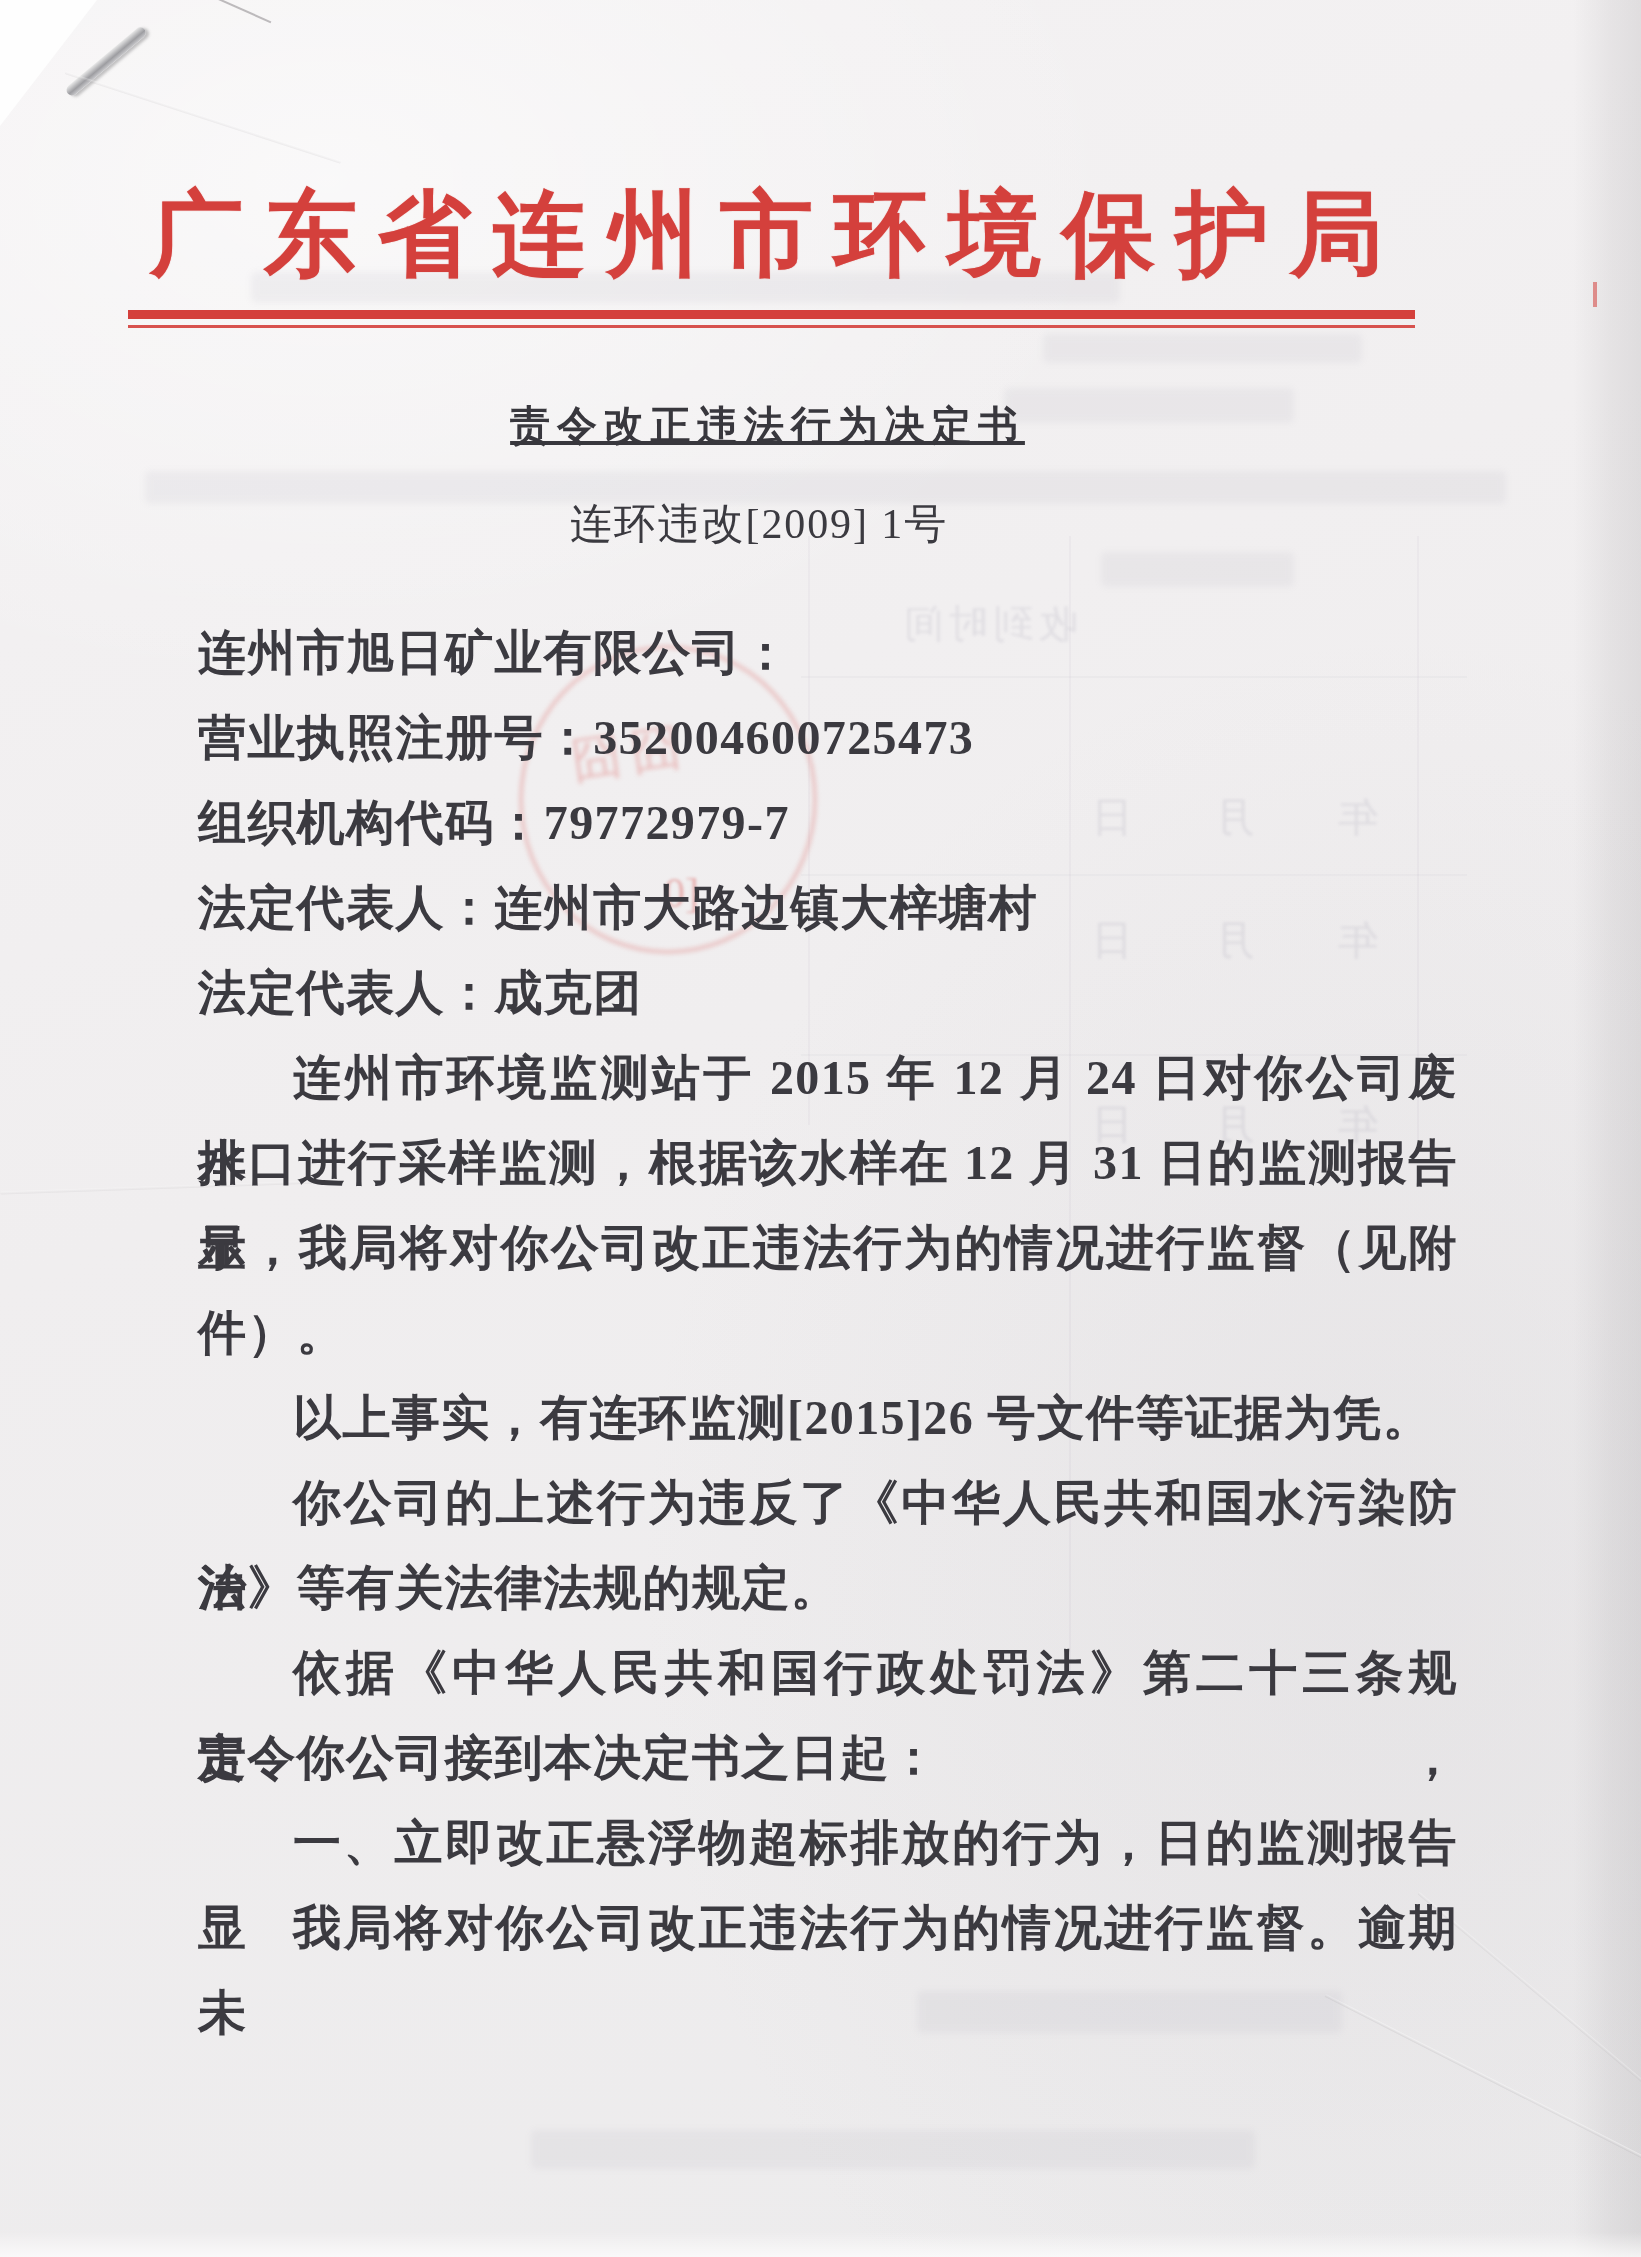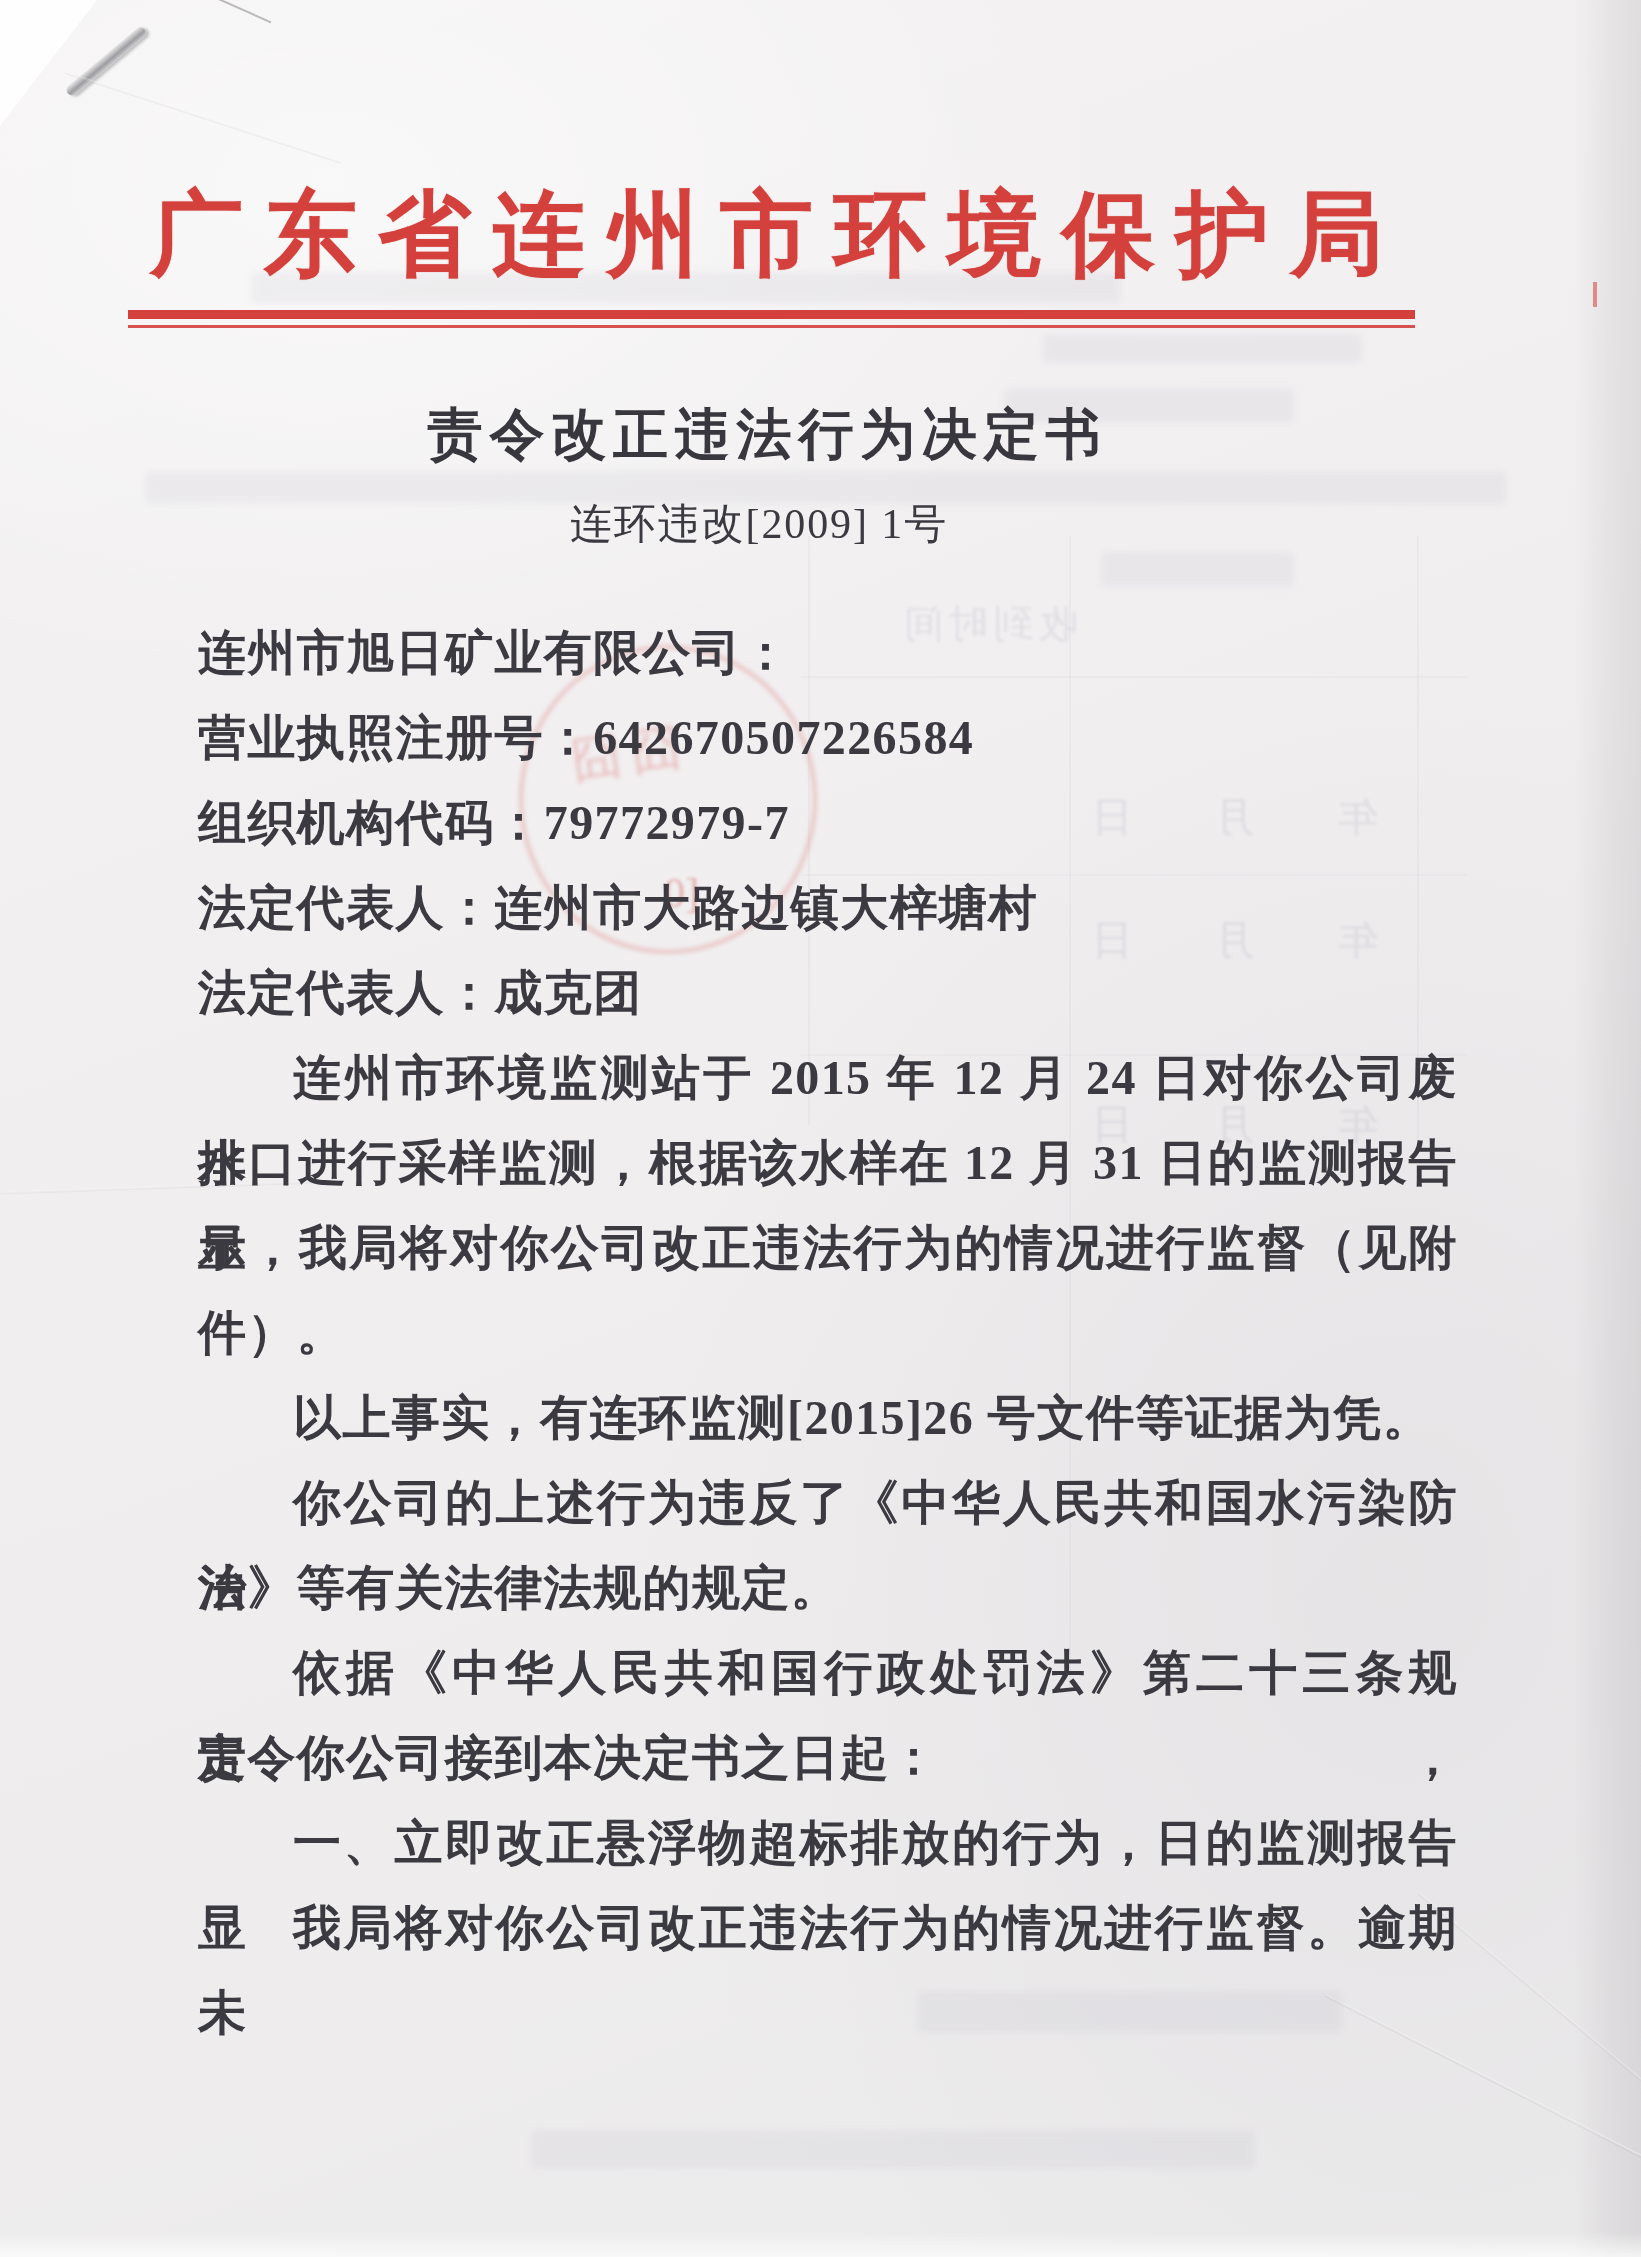--- a/index.html
+++ b/index.html
@@ -53,21 +53,21 @@
   .seal-mark{position:absolute;left:664px;top:869px;width:68px;height:44px;
     color:rgba(216,80,76,0.38);font-size:42px;filter:blur(1.4px);}
 
   
   .agency{position:absolute;left:0;top:172px;width:1554px;text-align:center;
     font-size:93px;font-weight:bold;color:#d4403c;letter-spacing:21px;
     text-shadow:0 0 1px rgba(212,64,60,0.6);}
   .redline-thick{position:absolute;left:128px;top:310px;width:1287px;height:8.7px;background:#d4403c;}
   .redline-thin{position:absolute;left:128px;top:325px;width:1287px;height:2.9px;background:#d4403c;opacity:0.9;}
   .doc-title{position:absolute;left:0;top:398px;width:1535px;text-align:center;
-    font-size:55px;font-weight:bold;color:#38373d;letter-spacing:6.8px;}
+    font-size:40px;font-weight:bold;color:#38373d;letter-spacing:6.8px;text-decoration:underline;}
   .doc-number{position:absolute;left:0;top:496px;width:1518px;text-align:center;
     font-size:42px;color:#3b3a40;letter-spacing:1.9px;}
 
   .body{position:absolute;left:198px;top:610px;width:1260px;font-weight:bold;}
   .bline{height:85px;line-height:85px;font-size:48px;letter-spacing:1.4px;
     white-space:nowrap;color:#3b3a40;}
   .bline.fill{white-space:normal;text-align:justify;text-align-last:justify;}
   .bline.indent{text-indent:95px;}
 </style>
 </head>
@@ -113,21 +113,21 @@
   <div class="agency">广东省连州市环境保护局</div>
   <div class="redline-thick"></div>
   <div class="redline-thin"></div>
 
   <div class="doc-title">责令改正违法行为决定书</div>
   <div class="doc-number">连环违改[2009] 1号</div>
 
   <div class="body">
 
   <div class="bline">连州市旭日矿业有限公司：</div>
-      <div class="bline">营业执照注册号：642670507226584</div>
+      <div class="bline">营业执照注册号：352004600725473</div>
       <div class="bline">组织机构代码：79772979-7</div>
       <div class="bline">法定代表人：连州市大路边镇大梓塘村</div>
       <div class="bline">法定代表人：成克团</div>
       <div class="bline fill indent">连州市环境监测站于 2015 年 12 月 24 日对你公司废水</div>
       <div class="bline fill">排口进行采样监测，根据该水样在 12 月 31 日的监测报告显</div>
       <div class="bline fill">示，我局将对你公司改正违法行为的情况进行监督（见附</div>
       <div class="bline">件）。</div>
       <div class="bline indent">以上事实，有连环监测[2015]26 号文件等证据为凭。</div>
       <div class="bline fill indent">你公司的上述行为违反了《中华人民共和国水污染防治</div>
       <div class="bline">法》等有关法律法规的规定。</div>

